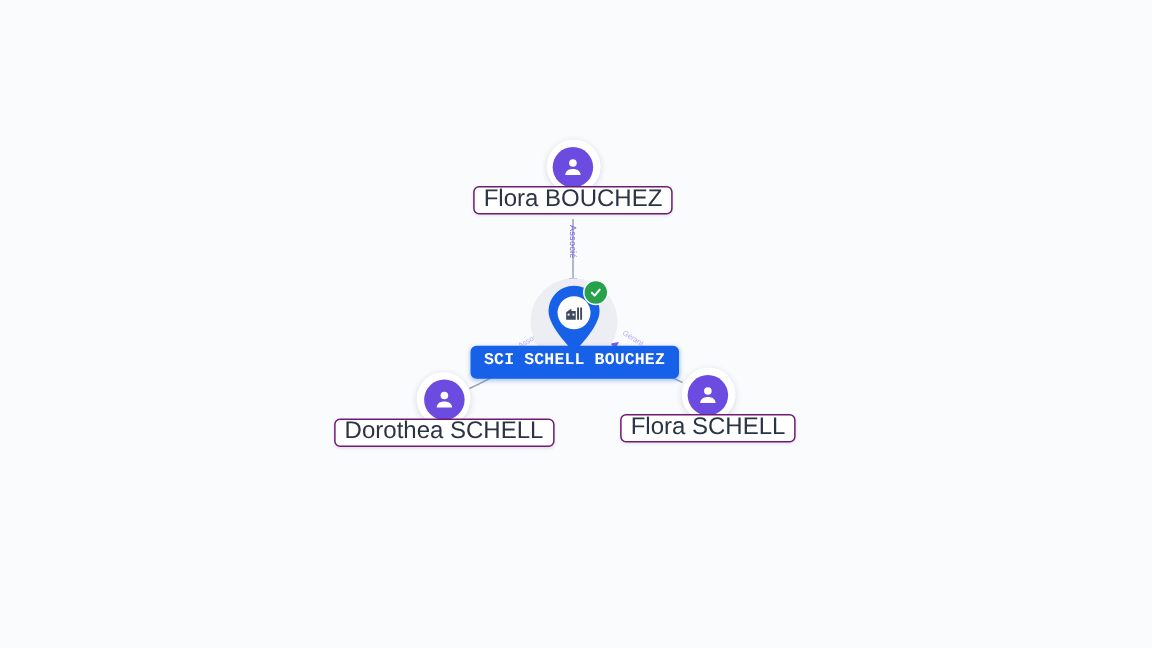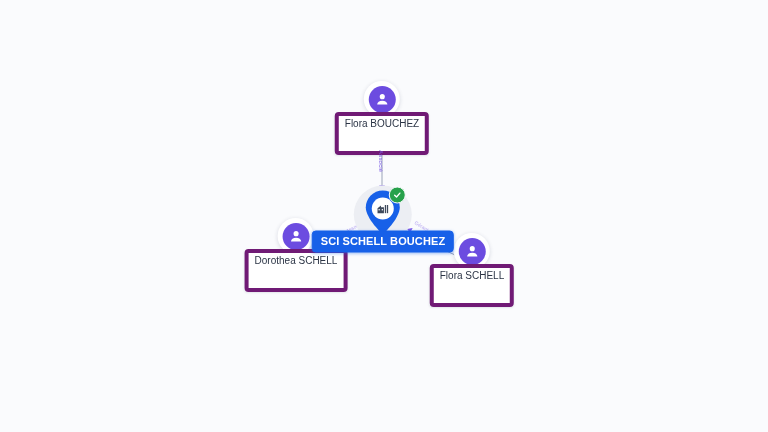--- a/index.html
+++ b/index.html
@@ -31,33 +31,33 @@
     width:27px;height:27px;border-radius:50%;
     background:#6c4ce0;
     display:flex;align-items:center;justify-content:center;
   }
   .avatar-disc svg{display:block;}
 
   
   .chip{
     margin-top:-5px;
     background:#ffffff;
-    border:4px solid #701a75;
+    border:1px solid #701a75;
     border-radius:4px;
-    padding:2px 6px 21px 6px;
-    font-size:10px;
+    padding:2px 6px 3px 6px;
+    font-size:16px;
     line-height:12px;
     color:#2b3445;
     white-space:nowrap;
     box-shadow:0 1px 2px rgba(30,40,80,.10);
     position:relative;z-index:6;
   }
 
   
-  #node-company{z-index:8;}
+  #node-company{z-index:8;font-family:Liberation Mono, monospace;}
   .pin-halo{
     width:58px;height:58px;border-radius:50%;
     background:#eceef3;
     display:flex;align-items:flex-start;justify-content:center;
     position:relative;
   }
   .pin-wrap{position:relative;width:44px;height:50px;margin-top:2px;}
   .pin-wrap svg.pin{position:absolute;left:0;top:0;}
   .pin-icon{
     position:absolute;left:11px;top:10px;
@@ -153,21 +153,21 @@
         <div class="verified">
           <svg width="9" height="9" viewBox="0 0 24 24" fill="none" stroke="#ffffff" stroke-width="3.6" stroke-linecap="round" stroke-linejoin="round">
             <path d="M5 12.5 L10 17.5 L19 7"></path>
           </svg>
         </div>
       </div>
     </div>
     <div class="chip-company">SCI SCHELL BOUCHEZ</div>
   </div>
 
-  <div class="node" id="node-person-left" style="left:296px;top:255px;">
+  <div class="node" id="node-person-left" style="left:296px;top:273px;">
     <div class="avatar-ring">
       <div class="avatar-disc">
         <svg width="17" height="17" viewBox="0 0 24 24" fill="#ffffff" aria-hidden="true">
           <circle cx="12" cy="8" r="3.6"></circle>
           <path d="M4.8 19.2c0-3.6 3.2-5.6 7.2-5.6s7.2 2 7.2 5.6z"></path>
         </svg>
       </div>
     </div>
     <div class="chip">Dorothea SCHELL</div>
   </div>

